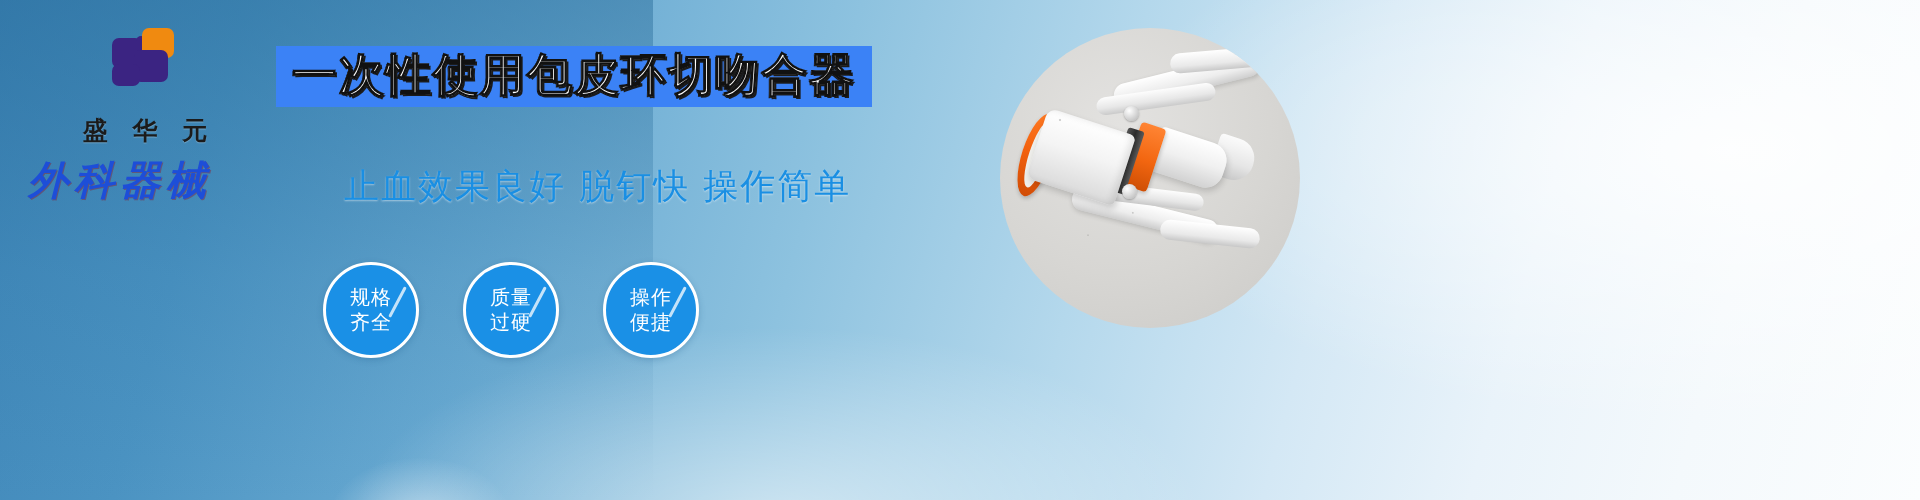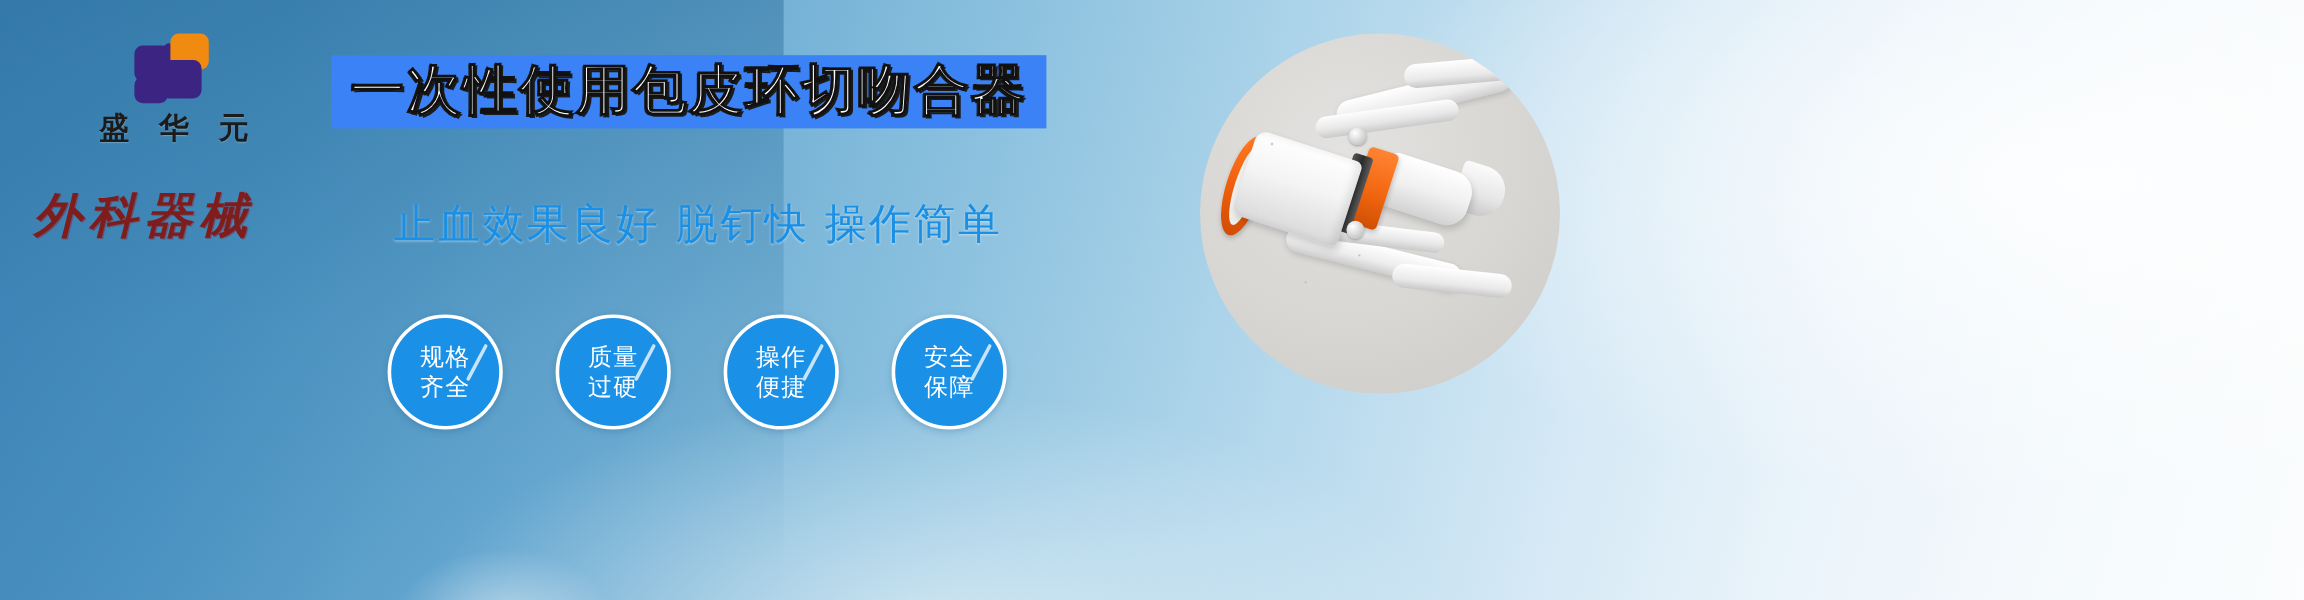--- a/index.html
+++ b/index.html
@@ -55,21 +55,21 @@
     width:74px; height:62px;
     margin:0 auto;
   }
   .sq { position:absolute; border-radius:7px; }
   .sq-a { left:30px;  top:0;   width:32px; height:30px; background:#f08a10; }
   .sq-b { left:0px;   top:10px;width:30px; height:30px; background:#3b2482; }
   .sq-c { left:22px;  top:22px;width:34px; height:32px; background:#3b2482; }
   .sq-d { left:0px;   top:36px;width:28px; height:22px; background:#3b2482; }
   .sq-e { left:24px;  top:8px; width:10px; height:22px; background:#3b2482; }
   .logo-name {
-    margin-top:0;
+    margin-top:24px;
     font-size:25px; letter-spacing:8px;
     color:#1b1b1b; font-weight:700;
     text-shadow:0 1px 1px rgba(255,255,255,0.25);
     font-family:"DejaVu Sans","Liberation Sans",sans-serif;
   }
 
   
   #title-bar {
     position:absolute; left:276px; top:46px;
     background:#3b82f6;
@@ -81,35 +81,35 @@
     letter-spacing:2px;
     -webkit-text-stroke:1px #111;
     text-shadow:2px 2px 0 #1b1b1b, -1px 1px 0 #1b1b1b;
     white-space:nowrap;
     font-family:"DejaVu Sans","Liberation Sans",sans-serif;
   }
 
   
   #calligraphy {
     position:absolute; left:22px; top:152px;
-    color:#7f1d1d;
+    color:#1d4ed8;
     font-weight:700;
     font-size:40px;
     line-height:56px;
     letter-spacing:6px;
     font-family:"DejaVu Serif","Liberation Serif",serif;
     font-style:italic;
     text-shadow:1px 1px 0 rgba(160,0,12,0.35);
   }
   .cal-line-1 { padding-left:6px; }
   .cal-line-2 { padding-left:100px; }
 
   
   #subtitle {
-    position:absolute; left:328px; top:163px;
+    position:absolute; left:344px; top:163px;
     font-size:35px;
     color:#1a8fe3;
     letter-spacing:2px;
     white-space:nowrap;
     font-family:"DejaVu Sans","Liberation Sans",sans-serif;
     text-shadow:0 1px 2px rgba(255,255,255,0.5);
   }
 
   
   #badges {
@@ -315,25 +315,20 @@
     </div>
     <div class="badge">
       <span class="badge-slash"></span>
       <span class="badge-line1">质量</span>
       <span class="badge-line2">过硬</span>
     </div>
     <div class="badge">
       <span class="badge-slash"></span>
       <span class="badge-line1">操作</span>
       <span class="badge-line2">便捷</span>
-    </div>
-    <div class="badge">
-      <span class="badge-slash"></span>
-      <span class="badge-line1">安全</span>
-      <span class="badge-line2">保障</span>
     </div>
   </div>
 
   <div id="product-circle">
     <span class="prod prod-arm-top"></span>
     <span class="prod prod-handle-a"></span>
     <span class="prod prod-arm-top2"></span>
     <span class="prod prod-arm-bottom"></span>
     <span class="prod prod-handle-b"></span>
     <span class="prod prod-arm-bottom2"></span>

